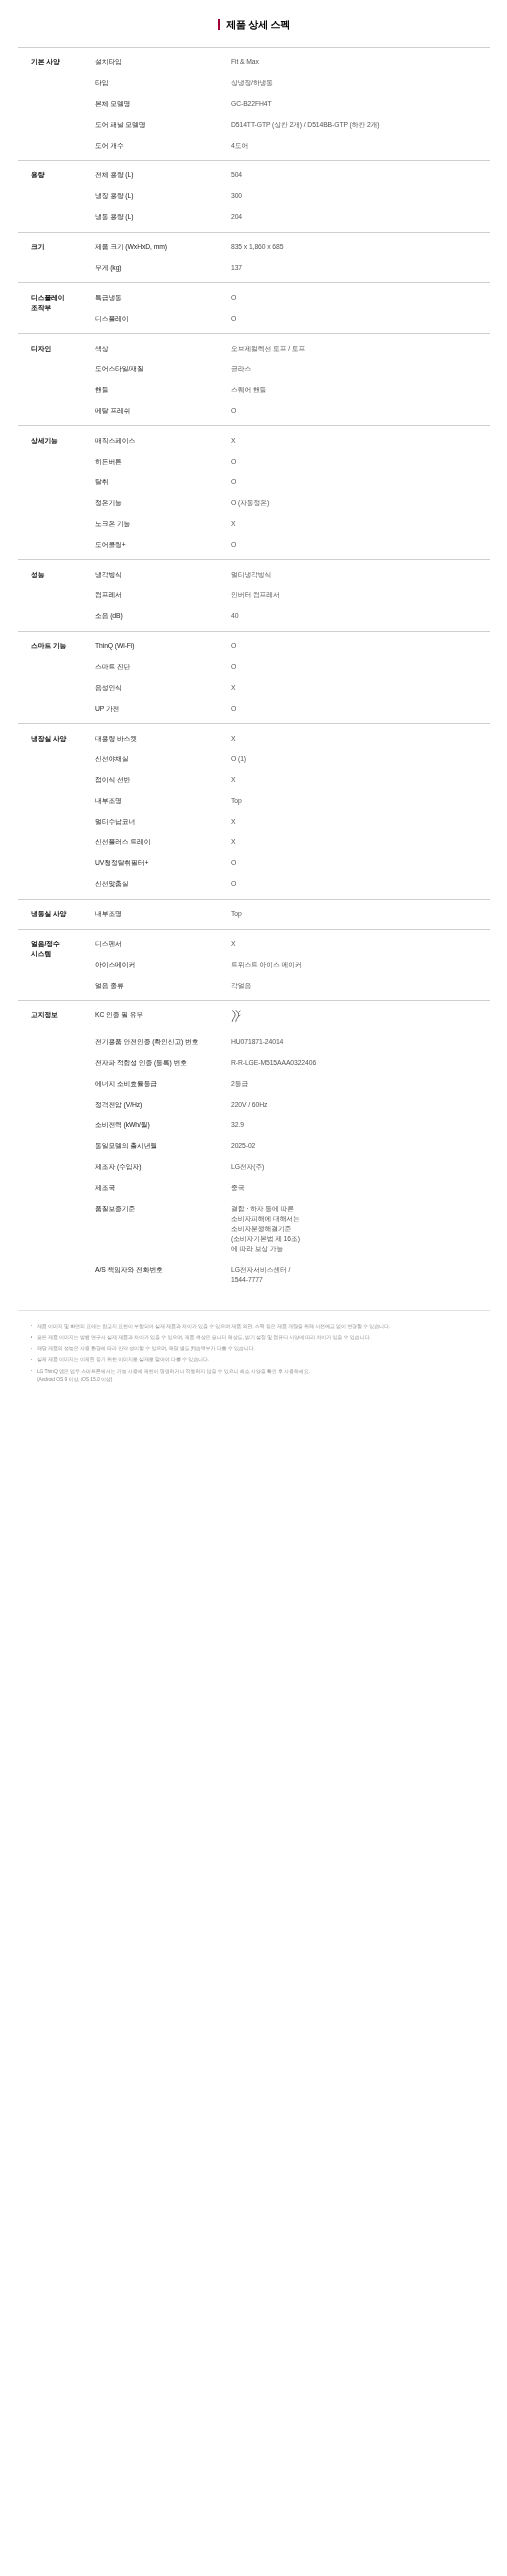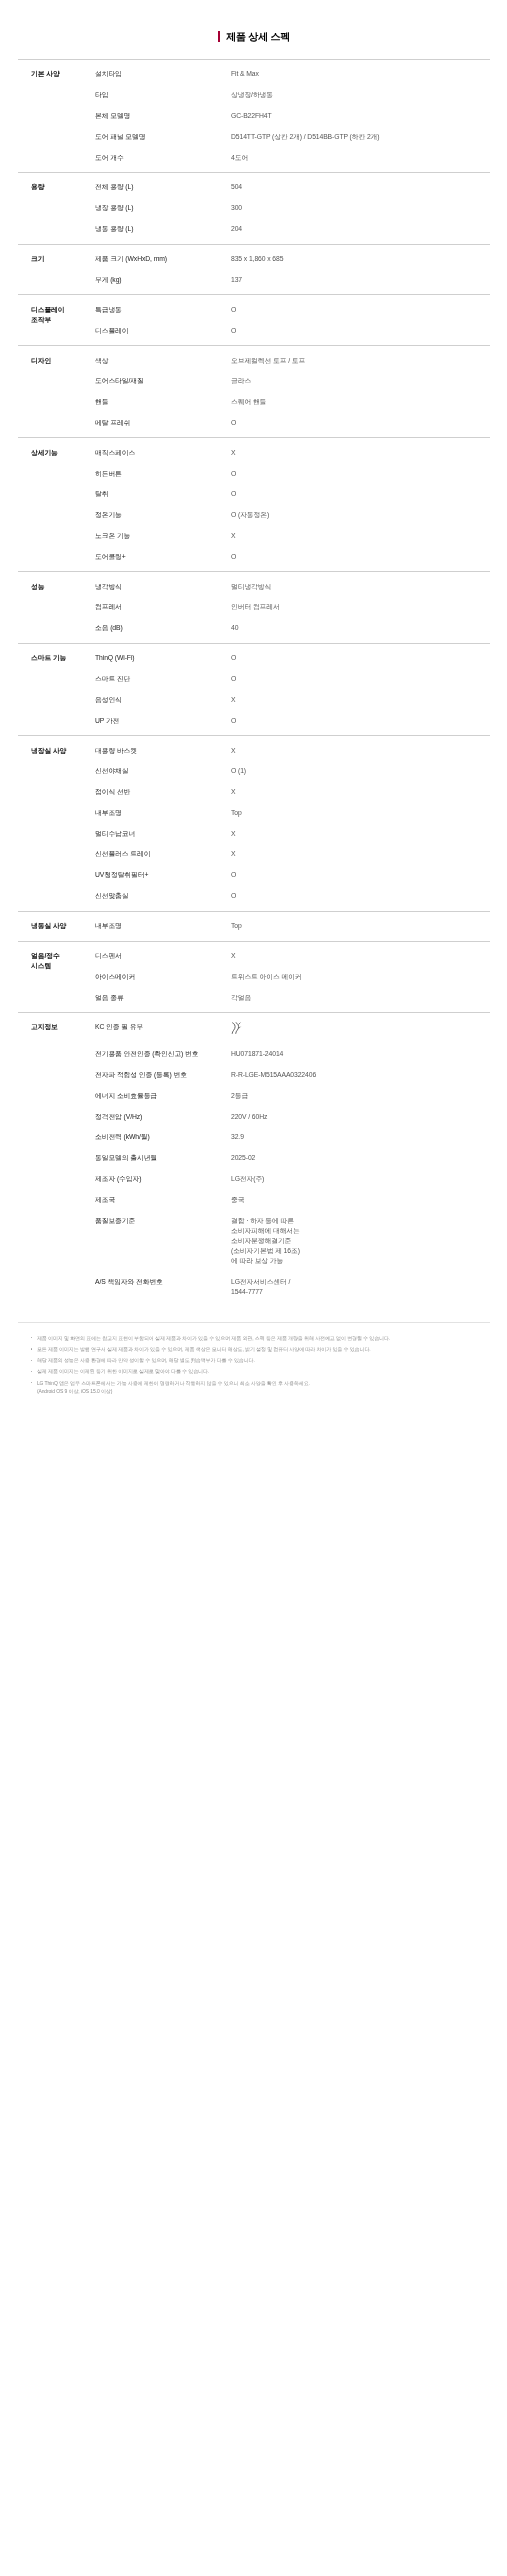--- a/index.html
+++ b/index.html
@@ -10,21 +10,21 @@
   body {
     width: 508px;
     font-family: "Liberation Sans", sans-serif;
     color: #111111;
     -webkit-font-smoothing: antialiased;
   }
   .page {
     width: 508px;
     min-height: 2576px;
     background: #ffffff;
-    padding: 12px;
+    padding: 0;
     position: relative;
   }
 
   
   .title-wrap {
     display: flex;
     align-items: center;
     justify-content: center;
     padding: 17.7px 0 15.3px 0;
   }

